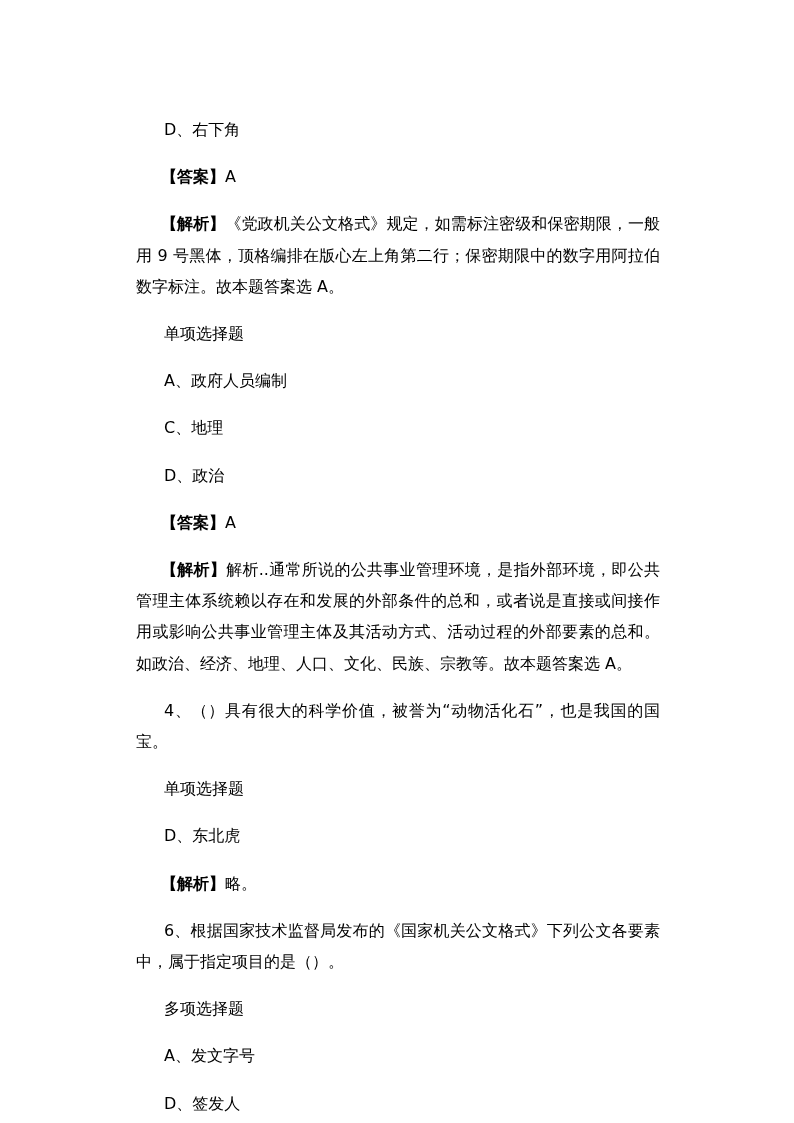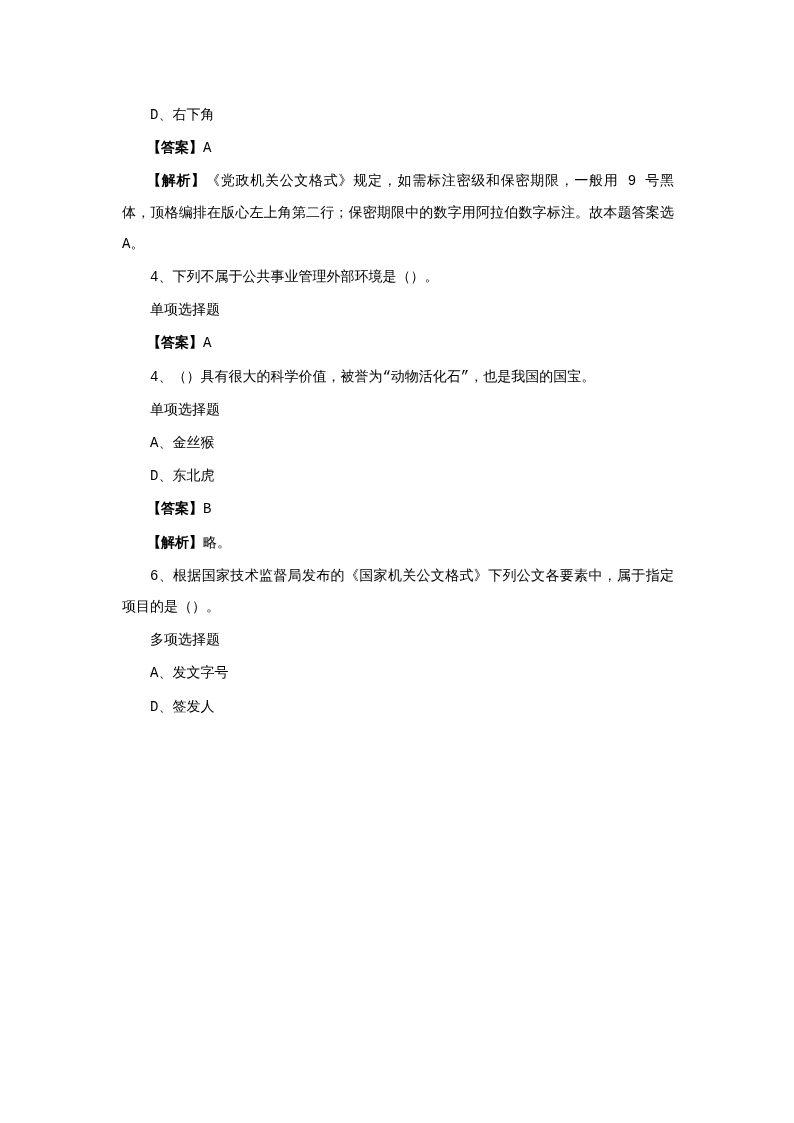--- a/index.html
+++ b/index.html
@@ -1,39 +1,40 @@
 <!DOCTYPE html>
 <html><head>
 <meta charset="utf-8">
 <style>
   html, body { margin: 0; padding: 0; background: #ffffff; }
   body { width: 794px; height: 1123px; position: relative; overflow: hidden;
          font-family: "DejaVu Sans", "Liberation Sans", sans-serif; color: #000; }
   .page { position: absolute; left: 120px; top: 98px; width: 556px; }
-  .p { font-size: 14px; line-height: 31.2px; margin: 2px; white-space: normal; text-align: justify; font-family: Liberation Mono, monospace; }
+  .p { font-size: 16px; line-height: 31.2px; margin: 16px; white-space: normal; text-align: justify; }
   .ind { text-indent: 28px; }
   .ans { text-indent: 25px; }
   .bracket { font-weight: bold; }
 </style>
 </head>
 <body>
 
 <div class="page">
   <p class="p ind">D、右下角</p>
   <p class="p ans"><span class="bracket">【答案】</span><span>A</span></p>
   <p class="p ans"><span class="bracket">【解析】</span><span>《党政机关公文格式》规定，如需标注密级和保密期限，一般用 9 号黑体，顶格编排在版心左上角第二行；保密期限中的数字用阿拉伯数字标注。故本题答案选 A。</span></p>
 
-  <p class="p ind">4、下列不属于公共事业管理外部环境是（）。</p>
   <p class="p ind">单项选择题</p>
+  <p class="p ind">A、政府人员编制</p>
+  <p class="p ind">C、地理</p>
+  <p class="p ind">D、政治</p>
   <p class="p ans"><span class="bracket">【答案】</span><span>A</span></p>
+  <p class="p ans"><span class="bracket">【解析】</span><span>解析..通常所说的公共事业管理环境，是指外部环境，即公共管理主体系统赖以存在和发展的外部条件的总和，或者说是直接或间接作用或影响公共事业管理主体及其活动方式、活动过程的外部要素的总和。如政治、经济、地理、人口、文化、民族、宗教等。故本题答案选 A。</span></p>
 
   <p class="p ind">4、（）具有很大的科学价值，被誉为“动物活化石”，也是我国的国宝。</p>
   <p class="p ind">单项选择题</p>
-  <p class="p ind">A、金丝猴</p>
   <p class="p ind">D、东北虎</p>
-  <p class="p ans"><span class="bracket">【答案】</span><span>B</span></p>
   <p class="p ans"><span class="bracket">【解析】</span><span>略。</span></p>
 
   <p class="p ind">6、根据国家技术监督局发布的《国家机关公文格式》下列公文各要素中，属于指定项目的是（）。</p>
   <p class="p ind">多项选择题</p>
   <p class="p ind">A、发文字号</p>
   <p class="p ind">D、签发人</p>
 </div>
 
 </body></html>

